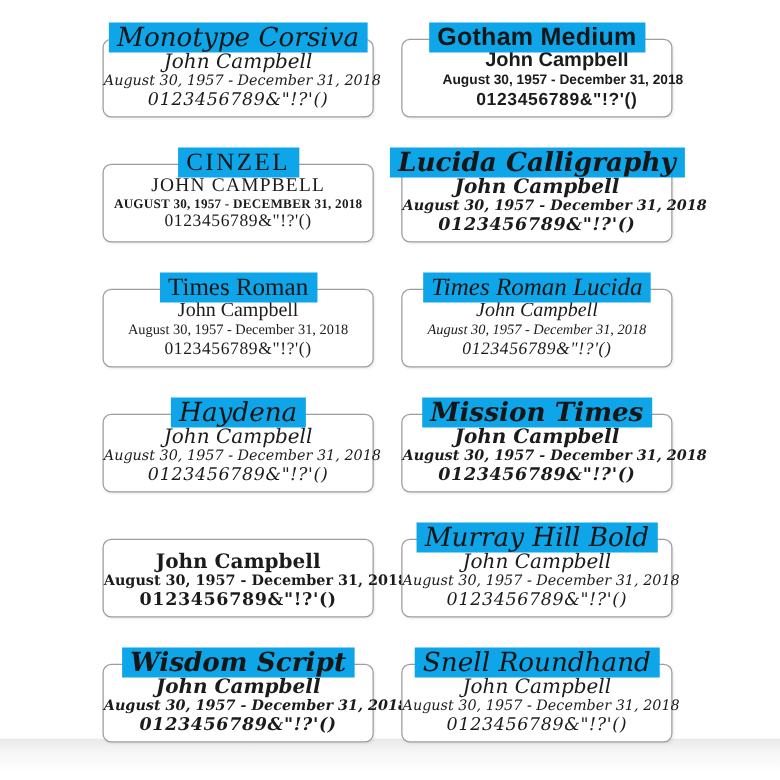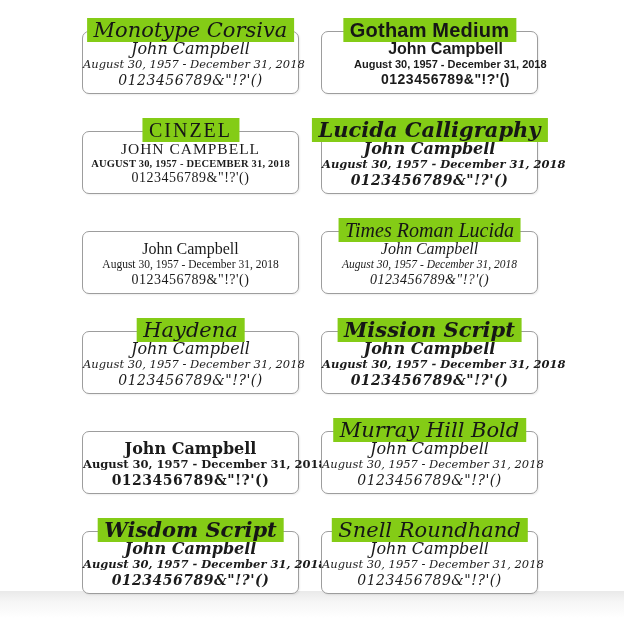--- a/index.html
+++ b/index.html
@@ -37,21 +37,21 @@
     background: #ffffff;
     text-align: center;
     padding-top: 8px;
     box-shadow: 1px 1px 2px rgba(0,0,0,0.07);
   }
   .card-title {
     position: absolute;
     top: -14px;
     left: 50%;
     transform: translateX(-50%);
-    background: #84cc16;
+    background: #0ea5e9;
     padding: 0 7px;
     white-space: nowrap;
     font-size: 20px;
     line-height: 24px;
     color: #161616;
   }
   .line { line-height: 1.15; white-space: nowrap; }
   .name  { font-size: 16px; }
   .dates { font-size: 11.5px; }
   .chars { font-size: 14px; letter-spacing: 0.5px; }
@@ -114,38 +114,39 @@
     <div class="line dates">AUGUST 30, 1957 - DECEMBER 31, 2018</div>
     <div class="line chars">0123456789&amp;"!?'()</div>
   </div>
     <div class="card f-calligraphy">
     <div class="card-title">Lucida Calligraphy</div>
     <div class="line name">John Campbell</div>
     <div class="line dates">August 30, 1957 - December 31, 2018</div>
     <div class="line chars">0123456789&amp;"!?'()</div>
   </div>
     <div class="card f-serif">
+    <div class="card-title">Times Roman</div>
     <div class="line name">John Campbell</div>
     <div class="line dates">August 30, 1957 - December 31, 2018</div>
     <div class="line chars">0123456789&amp;"!?'()</div>
   </div>
     <div class="card f-serif-italic">
     <div class="card-title">Times Roman Lucida</div>
     <div class="line name">John Campbell</div>
     <div class="line dates">August 30, 1957 - December 31, 2018</div>
     <div class="line chars">0123456789&amp;"!?'()</div>
   </div>
     <div class="card f-script">
     <div class="card-title">Haydena</div>
     <div class="line name">John Campbell</div>
     <div class="line dates">August 30, 1957 - December 31, 2018</div>
     <div class="line chars">0123456789&amp;"!?'()</div>
   </div>
     <div class="card f-script-bold">
-    <div class="card-title">Mission Script</div>
+    <div class="card-title">Mission Times</div>
     <div class="line name">John Campbell</div>
     <div class="line dates">August 30, 1957 - December 31, 2018</div>
     <div class="line chars">0123456789&amp;"!?'()</div>
   </div>
     <div class="card f-blackletter">
     <div class="line name">John Campbell</div>
     <div class="line dates">August 30, 1957 - December 31, 2018</div>
     <div class="line chars">0123456789&amp;"!?'()</div>
   </div>
     <div class="card f-script">

